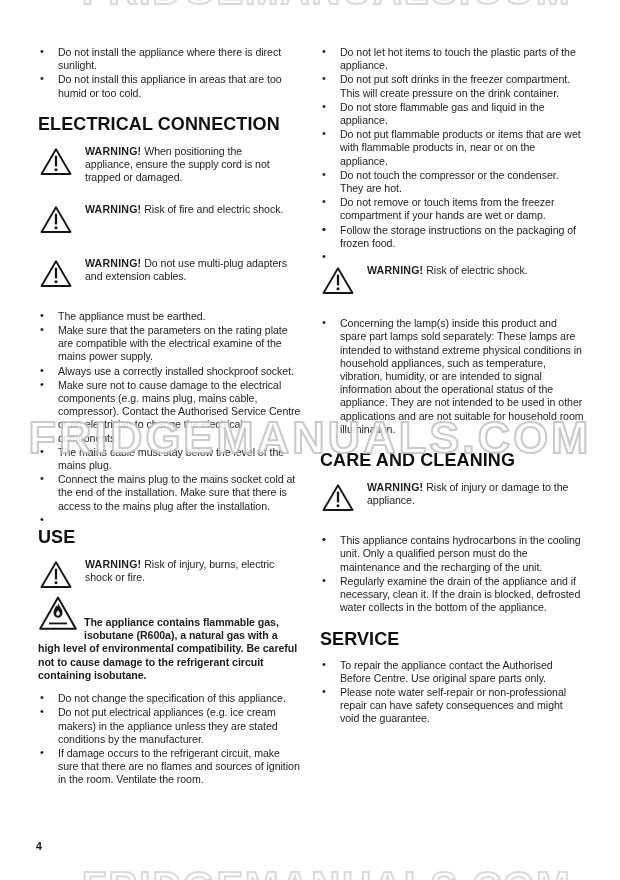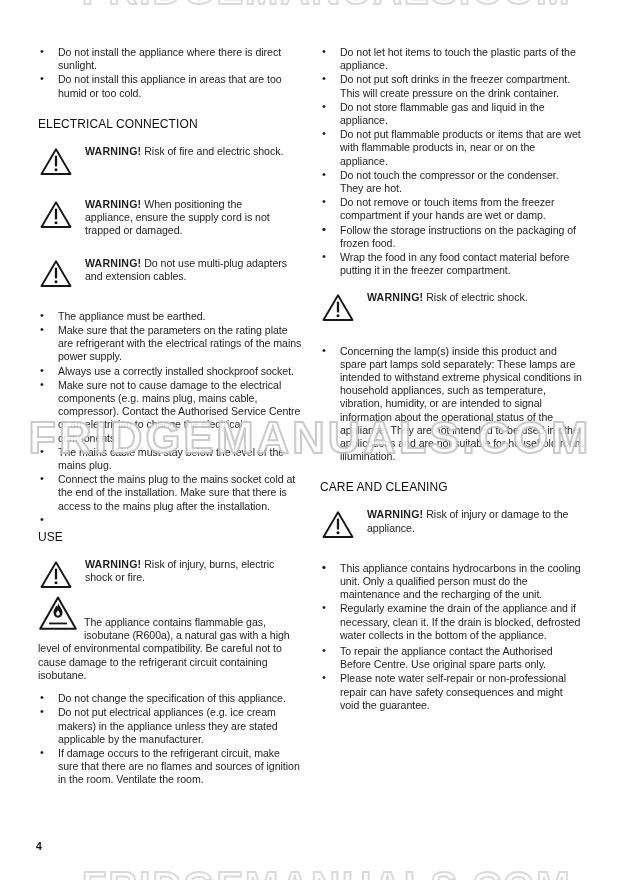--- a/index.html
+++ b/index.html
@@ -8,32 +8,32 @@
     font-family:"Liberation Sans", sans-serif; color:#1e1e1e; overflow:hidden;
     -webkit-font-smoothing:antialiased;
   }
   .columns {
     position:absolute; top:46px; left:38px; width:546px;
     display:flex; gap:18px;
     font-size:10.6px; line-height:13.2px; letter-spacing:-0.05px;
   }
   .col { width:264px; }
   h2.section {
-    font-size:12px; line-height:14px; font-weight:normal;
+    font-size:18px; line-height:14px; font-weight:bold;
     margin:17px 0 13px 0; letter-spacing:0.1px; color:#111;
   }
   .col > :first-child { margin-top:0; }
   ul.bullets { list-style:none; margin:0 0 3px 0; padding:0; }
   ul.bullets li { position:relative; padding-left:20px; margin:0 0 1px 0; }
   .bullet-dot { position:absolute; left:2px; top:-1px; font-size:11px; color:#222; }
   .warning { display:flex; margin:14px 0 19px 2px; }
   .warn-icon { flex:0 0 32px; margin-top:2px; }
   .warn-text { margin:0 0 0 13px; width:206px; }
   .warn-text b { font-weight:bold; letter-spacing:0.2px; }
-  .flame-para { margin:24px 0 10px 0; }
+  .flame-para { margin:24px 0 10px 0;font-weight:bold; }
   .flame-float { float:left; width:46px; height:15px; }
   .flame-float svg { margin-top:-21px; display:block; }
   .page-number {
     position:absolute; left:36px; top:840px;
     font-size:10.5px; font-weight:bold; color:#111;
   }
   .watermark {
     position:absolute; pointer-events:none; user-select:none; white-space:nowrap;
     font-weight:bold; color:#ffffff; -webkit-text-stroke:2px #c2c2c2;
     z-index:6;
@@ -66,41 +66,41 @@
           <li><span class="bullet-dot">•</span><span class="li-text">Do not install the appliance where there is direct sunlight.</span></li>
           <li><span class="bullet-dot">•</span><span class="li-text">Do not install this appliance in areas that are too humid or too cold.</span></li>
         </ul>
         <h2 class="section">ELECTRICAL CONNECTION</h2>
         <div class="warning">
           <span class="warn-icon"><svg width="32" height="29" viewBox="0 0 36 32">
               <path d="M18 2.2 L34.3 30 H1.7 Z" fill="none" stroke="#161616" stroke-width="2.1" stroke-linejoin="round"></path>
               <path d="M18 10.5 L18 20.5" stroke="#161616" stroke-width="2.6" stroke-linecap="round"></path>
               <circle cx="18" cy="25.4" r="1.7" fill="#161616"></circle>
             </svg></span>
-          <p class="warn-text"><b>WARNING!</b> <span>Risk of fire and electric shock.</span></p>
+          <p class="warn-text"><b>WARNING!</b> <span>When positioning the appliance, ensure the supply cord is not trapped or damaged.</span></p>
         </div>
         <div class="warning">
           <span class="warn-icon"><svg width="32" height="29" viewBox="0 0 36 32">
               <path d="M18 2.2 L34.3 30 H1.7 Z" fill="none" stroke="#161616" stroke-width="2.1" stroke-linejoin="round"></path>
               <path d="M18 10.5 L18 20.5" stroke="#161616" stroke-width="2.6" stroke-linecap="round"></path>
               <circle cx="18" cy="25.4" r="1.7" fill="#161616"></circle>
             </svg></span>
-          <p class="warn-text"><b>WARNING!</b> <span>When positioning the appliance, ensure the supply cord is not trapped or damaged.</span></p>
+          <p class="warn-text"><b>WARNING!</b> <span>Risk of fire and electric shock.</span></p>
         </div>
         <div class="warning">
           <span class="warn-icon"><svg width="32" height="29" viewBox="0 0 36 32">
               <path d="M18 2.2 L34.3 30 H1.7 Z" fill="none" stroke="#161616" stroke-width="2.1" stroke-linejoin="round"></path>
               <path d="M18 10.5 L18 20.5" stroke="#161616" stroke-width="2.6" stroke-linecap="round"></path>
               <circle cx="18" cy="25.4" r="1.7" fill="#161616"></circle>
             </svg></span>
           <p class="warn-text"><b>WARNING!</b> <span>Do not use multi-plug adapters and extension cables.</span></p>
         </div>
         <ul class="bullets">
           <li><span class="bullet-dot">•</span><span class="li-text">The appliance must be earthed.</span></li>
-          <li><span class="bullet-dot">•</span><span class="li-text">Make sure that the parameters on the rating plate are refrigerant with the electrical ratings of the mains power supply.</span></li>
+          <li><span class="bullet-dot">•</span><span class="li-text">Make sure that the parameters on the rating plate are compatible with the electrical examine of the mains power supply.</span></li>
           <li><span class="bullet-dot">•</span><span class="li-text">Always use a correctly installed shockproof socket.</span></li>
           <li><span class="bullet-dot">•</span><span class="li-text">Make sure not to cause damage to the electrical components (e.g. mains plug, mains cable, compressor). Contact the Authorised Service Centre or an electrician to change the electrical components.</span></li>
           <li><span class="bullet-dot">•</span><span class="li-text">The mains cable must stay below the level of the mains plug.</span></li>
           <li><span class="bullet-dot">•</span><span class="li-text">Connect the mains plug to the mains socket cold at the end of the installation. Make sure that there is access to the mains plug after the installation.</span></li>
           <li><span class="bullet-dot">•</span></li>
         </ul>
         <h2 class="section">USE</h2>
         <div class="warning">
           <span class="warn-icon"><svg width="32" height="29" viewBox="0 0 36 32">
               <path d="M18 2.2 L34.3 30 H1.7 Z" fill="none" stroke="#161616" stroke-width="2.1" stroke-linejoin="round"></path>
@@ -112,35 +112,35 @@
         <div class="flame-para"><span class="flame-float">
             <svg width="40" height="36" viewBox="0 0 44 40">
               <path d="M22 2.8 L41.8 37.4 H2.2 Z" fill="none" stroke="#161616" stroke-width="2.2" stroke-linejoin="round"></path>
               <path d="M22 9 C23.5 13 27 15.5 27 19.5 C27 23 24.8 25.2 22 25.2 C19.2 25.2 17 23 17 19.5 C17 16.5 19 14 20.5 11.8 C21 13.2 21.6 14.2 22 9 Z" fill="#161616"></path>
               <path d="M22 17 C23 18.6 24 19.4 24 20.9 C24 22.2 23.1 23.1 22 23.1 C20.9 23.1 20 22.2 20 20.9 C20 19.4 21 18.6 22 17 Z" fill="#ffffff"></path>
               <path d="M12 31.6 H32" stroke="#161616" stroke-width="2"></path>
             </svg>
           </span><span>The appliance contains flammable gas, isobutane (R600a), a natural gas with a high level of environmental compatibility. Be careful not to cause damage to the refrigerant circuit containing isobutane.</span></div>
         <ul class="bullets">
           <li><span class="bullet-dot">•</span><span class="li-text">Do not change the specification of this appliance.</span></li>
-          <li><span class="bullet-dot">•</span><span class="li-text">Do not put electrical appliances (e.g. ice cream makers) in the appliance unless they are stated applicable by the manufacturer.</span></li>
+          <li><span class="bullet-dot">•</span><span class="li-text">Do not put electrical appliances (e.g. ice cream makers) in the appliance unless they are stated conditions by the manufacturer.</span></li>
           <li><span class="bullet-dot">•</span><span class="li-text">If damage occurs to the refrigerant circuit, make sure that there are no flames and sources of ignition in the room. Ventilate the room.</span></li>
         </ul>
       </div>
     <div class="col" id="col-right">
         <ul class="bullets">
           <li><span class="bullet-dot">•</span><span class="li-text">Do not let hot items to touch the plastic parts of the appliance.</span></li>
           <li><span class="bullet-dot">•</span><span class="li-text">Do not put soft drinks in the freezer compartment. This will create pressure on the drink container.</span></li>
           <li><span class="bullet-dot">•</span><span class="li-text">Do not store flammable gas and liquid in the appliance.</span></li>
           <li><span class="bullet-dot">•</span><span class="li-text">Do not put flammable products or items that are wet with flammable products in, near or on the appliance.</span></li>
           <li><span class="bullet-dot">•</span><span class="li-text">Do not touch the compressor or the condenser. They are hot.</span></li>
           <li><span class="bullet-dot">•</span><span class="li-text">Do not remove or touch items from the freezer compartment if your hands are wet or damp.</span></li>
           <li><span class="bullet-dot">•</span></li>
           <li><span class="bullet-dot">•</span><span class="li-text">Follow the storage instructions on the packaging of frozen food.</span></li>
-          <li><span class="bullet-dot">•</span><span class="li-text">Wrap the food in any food contact material before putting it in the freezer compartment.</span></li>
+          <li><span class="bullet-dot">•</span></li>
         </ul>
         <div class="warning">
           <span class="warn-icon"><svg width="32" height="29" viewBox="0 0 36 32">
               <path d="M18 2.2 L34.3 30 H1.7 Z" fill="none" stroke="#161616" stroke-width="2.1" stroke-linejoin="round"></path>
               <path d="M18 10.5 L18 20.5" stroke="#161616" stroke-width="2.6" stroke-linecap="round"></path>
               <circle cx="18" cy="25.4" r="1.7" fill="#161616"></circle>
             </svg></span>
           <p class="warn-text"><b>WARNING!</b> <span>Risk of electric shock.</span></p>
         </div>
         <ul class="bullets">
@@ -153,20 +153,21 @@
               <path d="M18 10.5 L18 20.5" stroke="#161616" stroke-width="2.6" stroke-linecap="round"></path>
               <circle cx="18" cy="25.4" r="1.7" fill="#161616"></circle>
             </svg></span>
           <p class="warn-text"><b>WARNING!</b> <span>Risk of injury or damage to the appliance.</span></p>
         </div>
         <ul class="bullets">
           <li><span class="bullet-dot">•</span></li>
           <li><span class="bullet-dot">•</span><span class="li-text">This appliance contains hydrocarbons in the cooling unit. Only a qualified person must do the maintenance and the recharging of the unit.</span></li>
           <li><span class="bullet-dot">•</span><span class="li-text">Regularly examine the drain of the appliance and if necessary, clean it. If the drain is blocked, defrosted water collects in the bottom of the appliance.</span></li>
         </ul>
+        <h2 class="section">SERVICE</h2>
         <ul class="bullets">
           <li><span class="bullet-dot">•</span><span class="li-text">To repair the appliance contact the Authorised Before Centre. Use original spare parts only.</span></li>
           <li><span class="bullet-dot">•</span><span class="li-text">Please note water self-repair or non-professional repair can have safety consequences and might void the guarantee.</span></li>
         </ul>
       </div>
   </div>
 
   <div class="page-number">4</div>
 </div>
 

